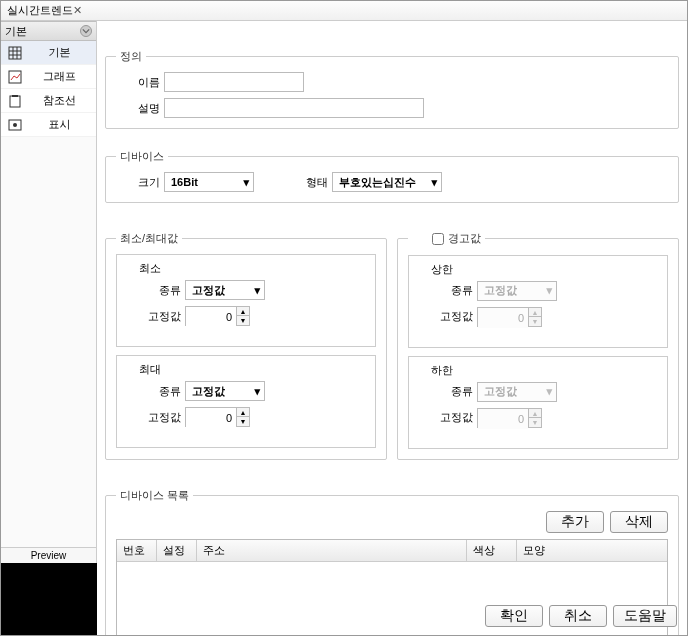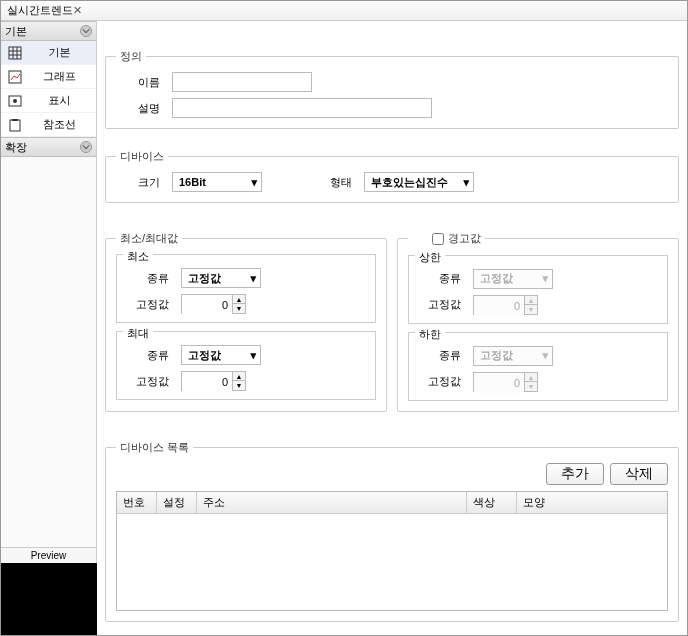--- a/index.html
+++ b/index.html
@@ -17,34 +17,34 @@
 .sideitem { height: 24px; display: flex; align-items: center; gap: 6px; padding: 0 6px; cursor: pointer; border-bottom: 1px solid #f2f2f2; }
 .sideitem.active { background: #e9eef7; }
 .sideitem .ico { width: 16px; height: 16px; display:flex; align-items:center; justify-content:center; }
 .sideitem .lbl { font-size: 11px; flex:1; text-align: center; }
 .preview-area { margin-top: auto; border-top: 1px solid #ccc; }
 .preview-label { font-size: 10px; text-align: center; padding: 2px 12px; background: #f7f7f7; }
 .preview-box { width: 96px; height: 72px; background: #000; }
 .main { flex: 1; padding: 8px; overflow: hidden; position: relative; }
 fieldset { border: 1px solid #ccc; border-radius: 2px; padding: 8px 10px 10px 10px; margin-bottom: 8px; position: relative; margin-top: 20px; }
 fieldset > legend { padding: 0 4px; font-size: 11px; color: #333; }
-.row { display: flex; align-items: center; gap: 8px; margin-bottom: 6px; }
+.row { display: flex; align-items: center; margin-bottom: 6px; }
 .row:last-child { margin-bottom: 0; }
 .flabel { width: 48px; text-align: right; padding-right: 4px; font-size: 11px; }
 input[type=text] { border: 1px solid #bbb; height: 20px; padding: 0 4px; font-size: 11px; }
 .select { border: 1px solid #bbb; height: 20px; background: #fff; display: inline-flex; align-items: center; justify-content: space-between; padding: 0 4px 0 6px; font-size: 11px; cursor: pointer; min-width: 80px; font-weight: bold; }
 .select .arr { margin-left: 8px; }
 .spin { display: inline-flex; align-items: stretch; border: 1px solid #bbb; height: 20px; }
 .spin input { border: none; width: 50px; text-align: right; padding-right: 4px; font-size: 11px; }
 .spinbtns { display: flex; flex-direction: column; border-left: 1px solid #bbb; }
 .spinbtns span { width: 12px; height: 9px; font-size: 7px; line-height: 9px; text-align: center; background: #f4f4f4; border-bottom: 1px solid #bbb; cursor: pointer; }
 .spinbtns span:last-child { border-bottom: none; }
 .two-col { display: flex; gap: 10px; }
 .two-col > * { flex: 1; }
-.inner-group { border: 1px solid #ccc; padding: 8px; margin-bottom: 8px; }
+.inner-group { border: 1px solid #ccc; padding: 20px; margin-bottom: 8px; }
 .inner-group > .ilegend { position: relative; top: -14px; left: -2px; background: #fff; padding: 0 4px; display: inline-block; font-size: 11px; margin-bottom: -10px; }
 .inner-group .rows { margin-top: -8px; }
 .alert-chk { display: inline-flex; align-items: center; gap: 4px; padding-left: 20px; }
 .alert-chk input { width: 12px; height: 12px; }
 .disabled .select, .disabled .spin, .disabled .spin input { color: #aaa; background: #fcfcfc; }
 .disabled .select .arr, .disabled .spinbtns span { color: #bbb; }
 .device-list-actions { display: flex; justify-content: flex-end; gap: 6px; margin-bottom: 6px; }
 .btn { border: 1px solid #999; background: linear-gradient(#fdfdfd,#f0f0f0); height: 22px; min-width: 58px; padding: 0 10px; font-size: 14px; cursor: pointer; border-radius: 3px; }
 .grid { border: 1px solid #bbb; height: 120px; }
 .grid-header { display: flex; background: linear-gradient(#fbfbfb,#eaeaea); border-bottom: 1px solid #ccc; }
@@ -89,43 +89,35 @@
               <svg width="14" height="14">
                 <rect x="1" y="1" width="12" height="12" fill="none" stroke="#333"></rect>
                 <polyline points="3,10 6,6 9,8 12,4" stroke="#c33" fill="none"></polyline>
               </svg>
             </span>
           <span class="lbl">그래프</span>
         </div>
         <div class="sideitem">
           <span class="ico">
               <svg width="14" height="14">
+                <rect x="2" y="2" width="10" height="11" fill="none" stroke="#333"></rect>
+                <rect x="4" y="1" width="6" height="2" fill="#333"></rect>
+              </svg>
+            </span>
+          <span class="lbl">참조선</span>
+        </div>
+        <div class="sideitem">
+          <span class="ico">
+              <svg width="14" height="14">
                 <rect x="1" y="2" width="12" height="10" fill="none" stroke="#333"></rect>
                 <circle cx="7" cy="7" r="2" fill="#333"></circle>
               </svg>
             </span>
           <span class="lbl">표시</span>
         </div>
-        <div class="sideitem">
-          <span class="ico">
-              <svg width="14" height="14">
-                <rect x="2" y="2" width="10" height="11" fill="none" stroke="#333"></rect>
-                <rect x="4" y="1" width="6" height="2" fill="#333"></rect>
-              </svg>
-            </span>
-          <span class="lbl">참조선</span>
-        </div>
-      </div>
-      <div class="sidehead">
-        <span>확장</span>
-        <span class="circ">
-            <svg viewBox="0 0 10 10">
-              <path d="M1 3l4 4 4-4" stroke="#666" fill="none" stroke-width="1.5"></path>
-            </svg>
-          </span>
       </div>
       <div class="preview-area">
         <div class="preview-label">Preview</div>
         <div class="preview-box"></div>
       </div>
     </div>
 
     <div class="main">
       <fieldset>
         <legend>정의</legend>
@@ -270,15 +262,20 @@
             <div class="col" style="width:40px">번호</div>
             <div class="col" style="width:40px">설정</div>
             <div class="col" style="flex:1">주소</div>
             <div class="col" style="width:50px">색상</div>
             <div class="col" style="width:150px">모양</div>
           </div>
           <div class="grid-body"></div>
         </div>
       </fieldset>
 
+      <div class="bottom-btns">
+        <button class="btn">확인</button>
+        <button class="btn">취소</button>
+        <button class="btn">도움말</button>
+      </div>
     </div>
   </div>
 </div>
 
 </body></html>

